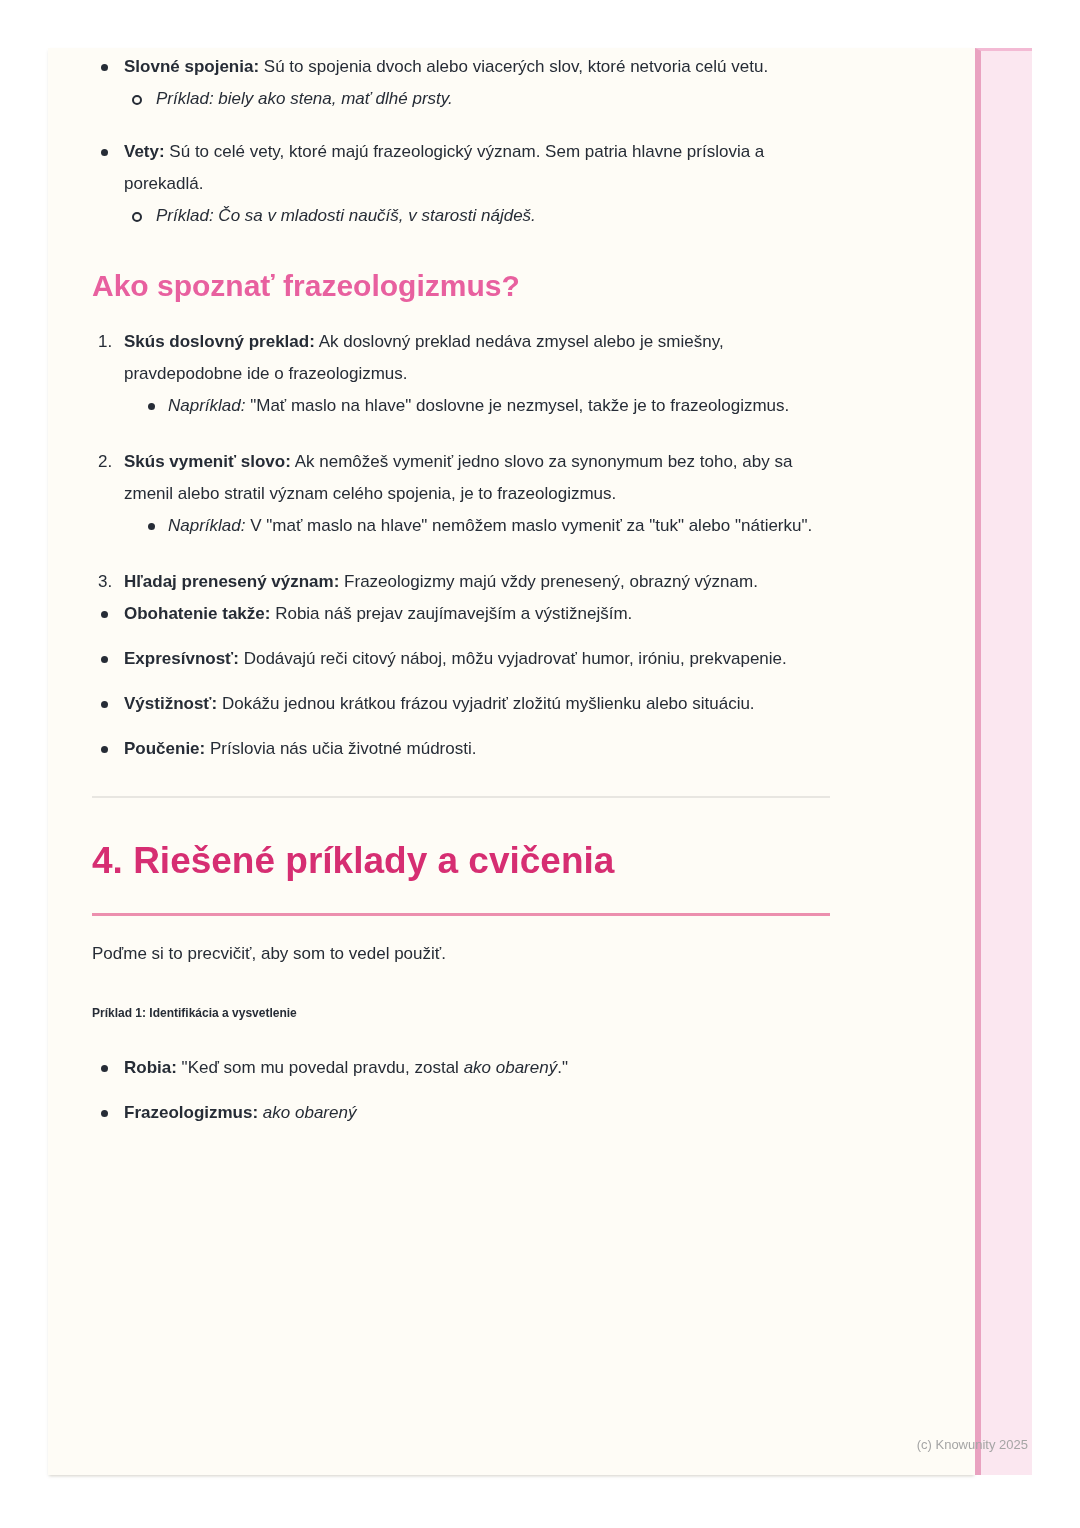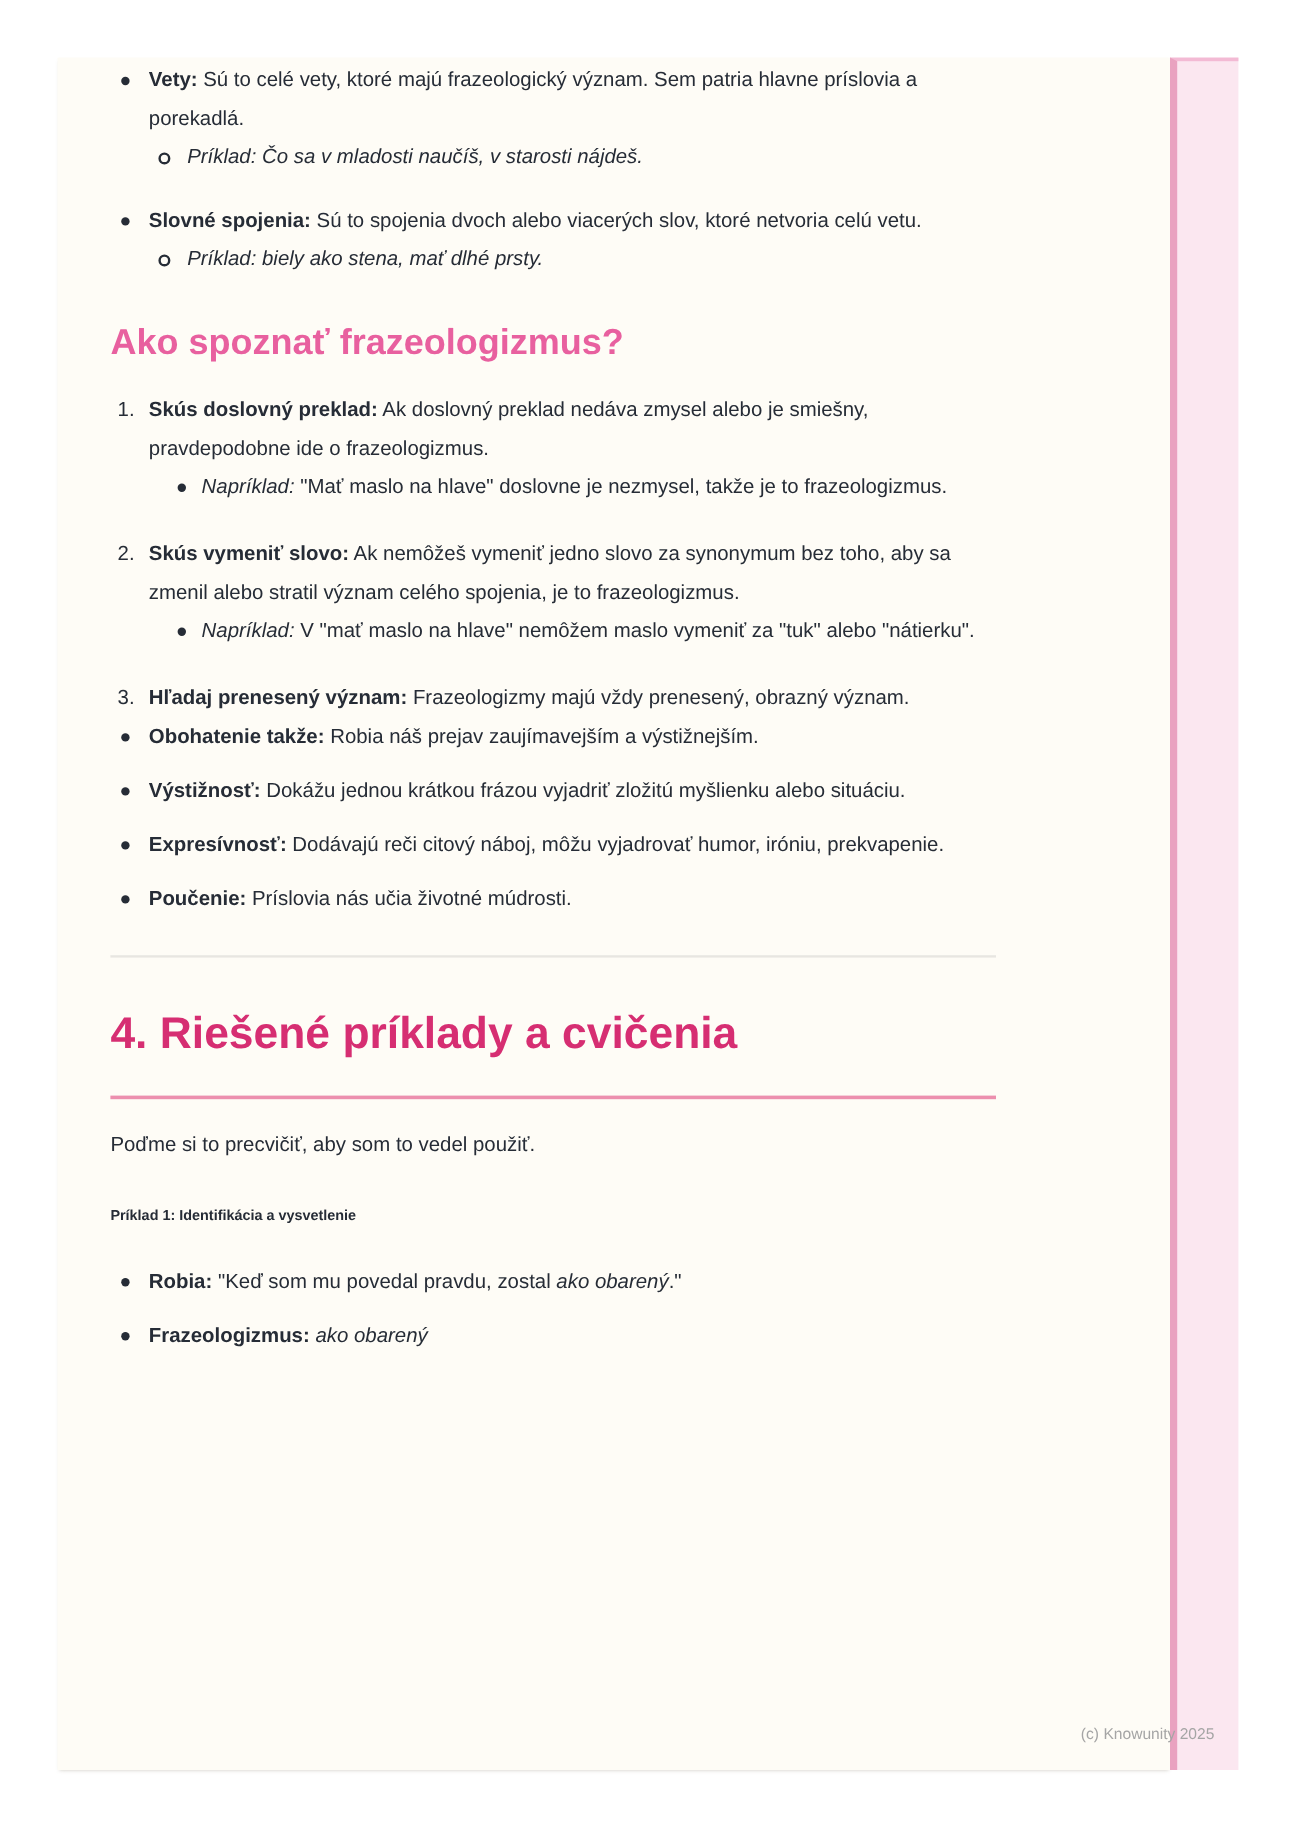--- a/index.html
+++ b/index.html
@@ -98,43 +98,43 @@
   h4.sub {
     margin: 27px 0 0 0;
     font-size: 12px; line-height: 32px;
     font-weight: bold;
     color: #262c36;
   }
   .ex-list { margin-top: 23px; }
 
   .footer {
     position: absolute;
-    top: 1437px; right: 68px;
+    top: 1437px; right: 52px;
     font-size: 13px; line-height: 16px;
     color: #a5a5a5;
     z-index: 5;
   }
 </style>
 </head>
 <body>
 
 <div class="page">
   <div class="content">
 
     <ul class="blist">
       <li>
+        <b>Slovné spojenia:</b><span> Sú to spojenia dvoch alebo viacerých slov, ktoré netvoria celú vetu.</span>
+        <ul class="sub-circle">
+          <li>Príklad: biely ako stena, mať dlhé prsty.</li>
+        </ul>
+      </li>
+      <li>
         <b>Vety:</b><span> Sú to celé vety, ktoré majú frazeologický význam. Sem patria hlavne príslovia a porekadlá.</span>
         <ul class="sub-circle">
           <li>Príklad: Čo sa v mladosti naučíš, v starosti nájdeš.</li>
-        </ul>
-      </li>
-      <li>
-        <b>Slovné spojenia:</b><span> Sú to spojenia dvoch alebo viacerých slov, ktoré netvoria celú vetu.</span>
-        <ul class="sub-circle">
-          <li>Príklad: biely ako stena, mať dlhé prsty.</li>
         </ul>
       </li>
     </ul>
 
     <h3>Ako spoznať frazeologizmus?</h3>
 
     <ol class="steps">
       <li>
         <span class="num">1.</span><b>Skús doslovný preklad:</b><span> Ak doslovný preklad nedáva zmysel alebo je smiešny, pravdepodobne ide o frazeologizmus.</span>
         <ul class="sub-disc">
@@ -148,22 +148,22 @@
         </ul>
       </li>
       <li>
         <span class="num">3.</span><b>Hľadaj prenesený význam:</b><span> Frazeologizmy majú vždy prenesený, obrazný význam.</span>
       </li>
     </ol>
 
 
     <ul class="blist flist">
       <li><b>Obohatenie takže:</b><span> Robia náš prejav zaujímavejším a výstižnejším.</span></li>
+      <li><b>Expresívnosť:</b><span> Dodávajú reči citový náboj, môžu vyjadrovať humor, iróniu, prekvapenie.</span></li>
       <li><b>Výstižnosť:</b><span> Dokážu jednou krátkou frázou vyjadriť zložitú myšlienku alebo situáciu.</span></li>
-      <li><b>Expresívnosť:</b><span> Dodávajú reči citový náboj, môžu vyjadrovať humor, iróniu, prekvapenie.</span></li>
       <li><b>Poučenie:</b><span> Príslovia nás učia životné múdrosti.</span></li>
     </ul>
 
     <hr class="divider">
 
     <h2 class="big">4. Riešené príklady a cvičenia</h2>
 
     <p class="intro">Poďme si to precvičiť, aby som to vedel použiť.</p>
 
     <h4 class="sub">Príklad 1: Identifikácia a vysvetlenie</h4>

